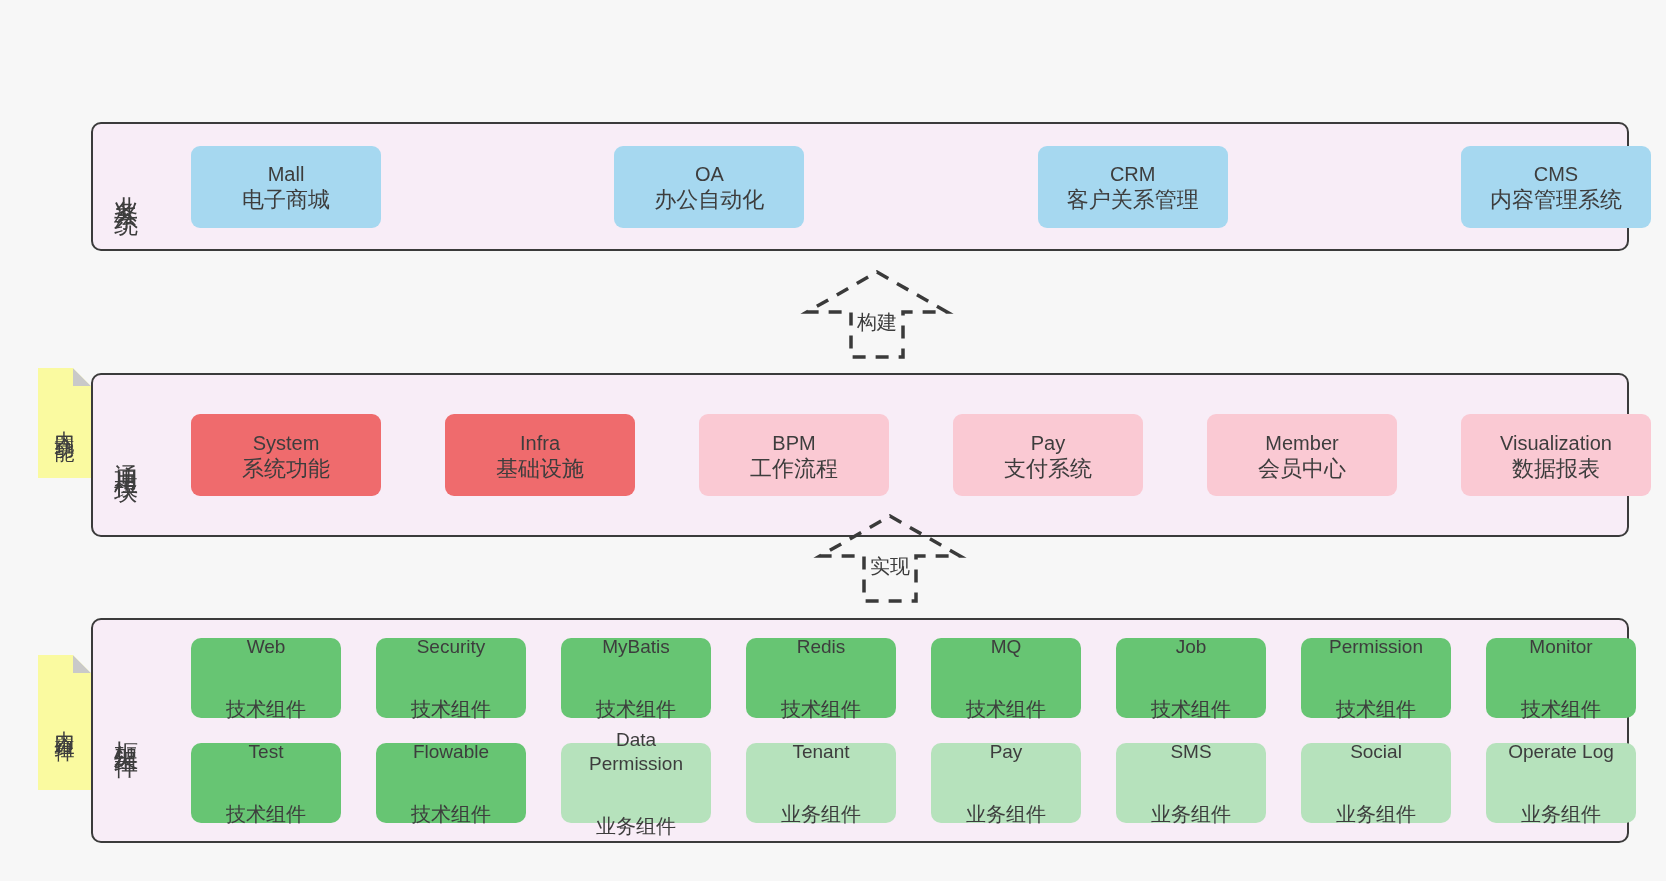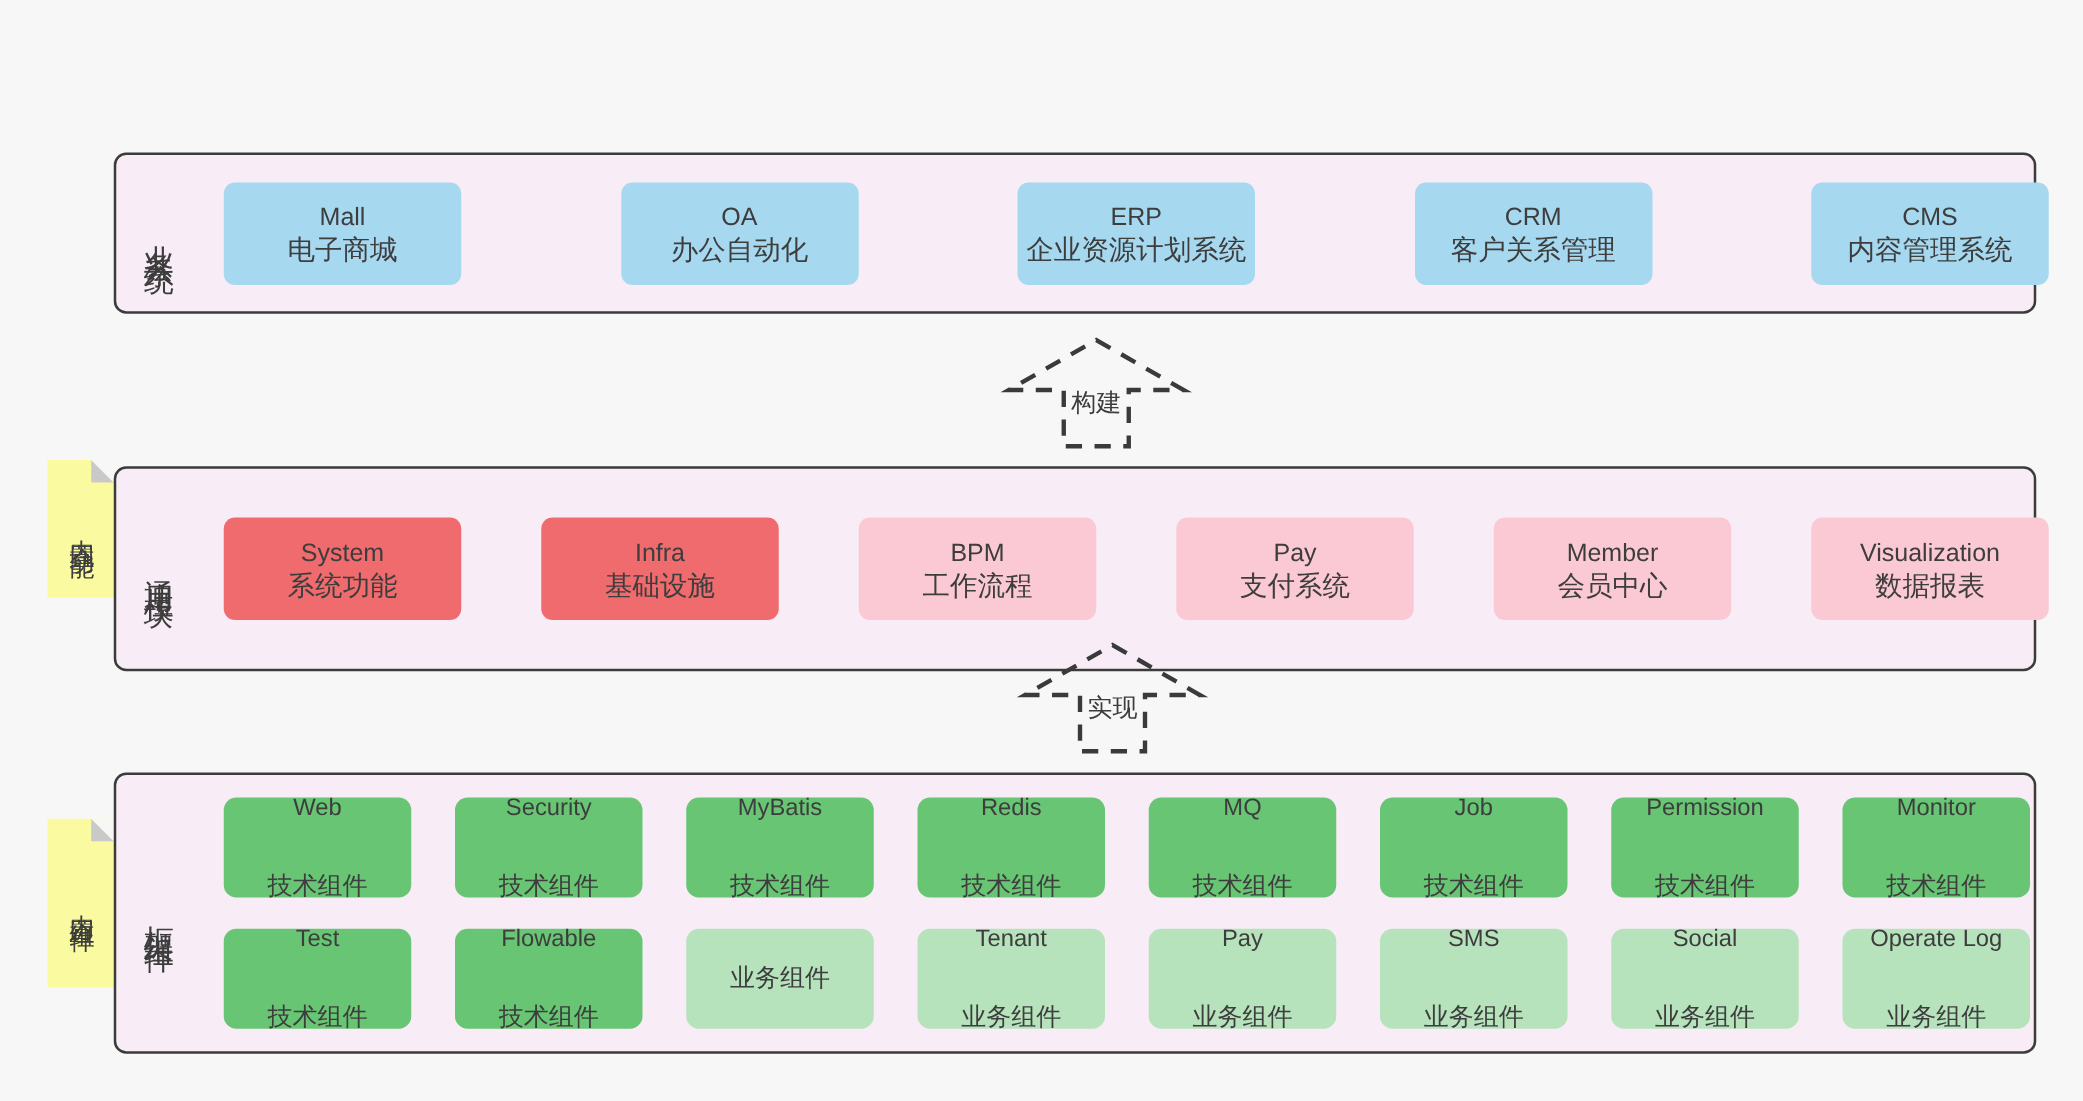--- a/index.html
+++ b/index.html
@@ -65,21 +65,21 @@
   .vlabel{
     writing-mode:vertical-rl;text-orientation:upright;
     width:46px;text-align:center;
     font-size:24px;letter-spacing:5px;line-height:46px;
     color:var(--text);
     align-self:stretch;
     flex:none;
   }
 
   .rows{
-    flex:none;margin-left:6px;
+    flex:none;margin-left:18px;
     display:flex;flex-direction:column;justify-content:center;gap:25px;padding-left:24px;
   }
   .row{display:flex;justify-content:space-between;}
   .panel-business .row,.panel-modules .row{width:1460px;}
   .panel-components .row{width:1445px;}
 
   .box{
     width:190px;height:82px;border-radius:9px;
     display:flex;flex-direction:column;justify-content:center;align-items:center;
     text-align:center;box-sizing:border-box;padding:0 6px;
@@ -130,24 +130,20 @@
         <div class="row">
           <div class="box blue">
             <div class="box-name">Mall</div>
             <div class="box-desc">电子商城</div>
           </div>
           <div class="box blue">
             <div class="box-name">OA</div>
             <div class="box-desc">办公自动化</div>
           </div>
           <div class="box blue">
-            <div class="box-name">ERP</div>
-            <div class="box-desc">企业资源计划系统</div>
-          </div>
-          <div class="box blue">
             <div class="box-name">CRM</div>
             <div class="box-desc">客户关系管理</div>
           </div>
           <div class="box blue">
             <div class="box-name">CMS</div>
             <div class="box-desc">内容管理系统</div>
           </div>
         </div>
       </div>
   </section>
@@ -234,20 +230,21 @@
         <div class="row">
           <div class="box green">
             <div class="box-name">Test</div>
             <div class="box-desc">技术组件</div>
           </div>
           <div class="box green">
             <div class="box-name">Flowable</div>
             <div class="box-desc">技术组件</div>
           </div>
           <div class="box lightgreen">
+            <div class="box-name">Data Permission</div>
             <div class="box-desc">业务组件</div>
           </div>
           <div class="box lightgreen">
             <div class="box-name">Tenant</div>
             <div class="box-desc">业务组件</div>
           </div>
           <div class="box lightgreen">
             <div class="box-name">Pay</div>
             <div class="box-desc">业务组件</div>
           </div>

